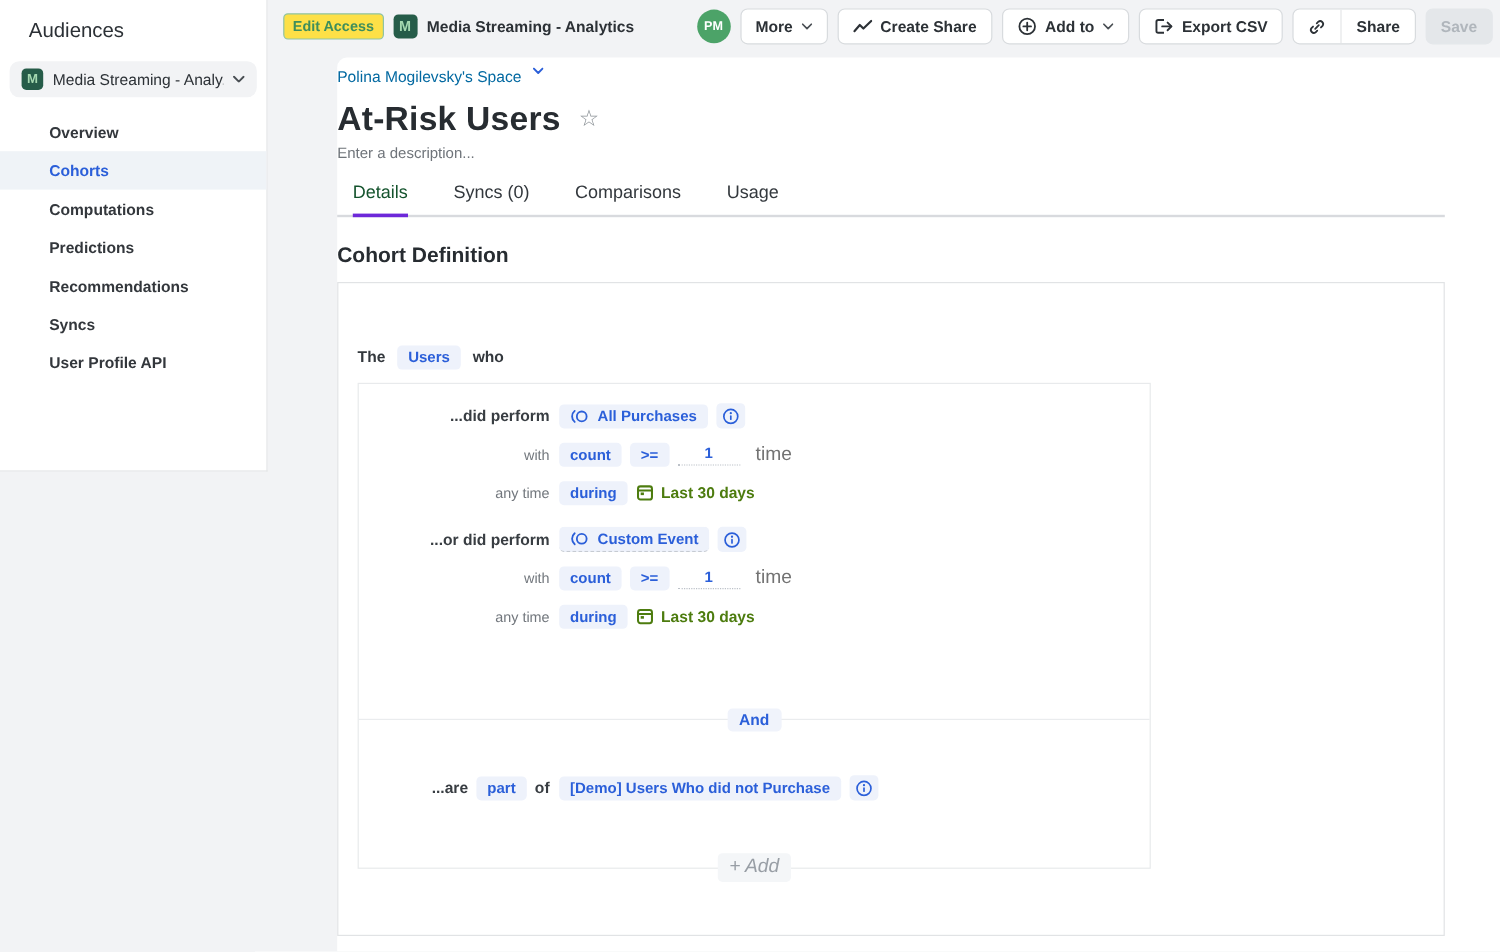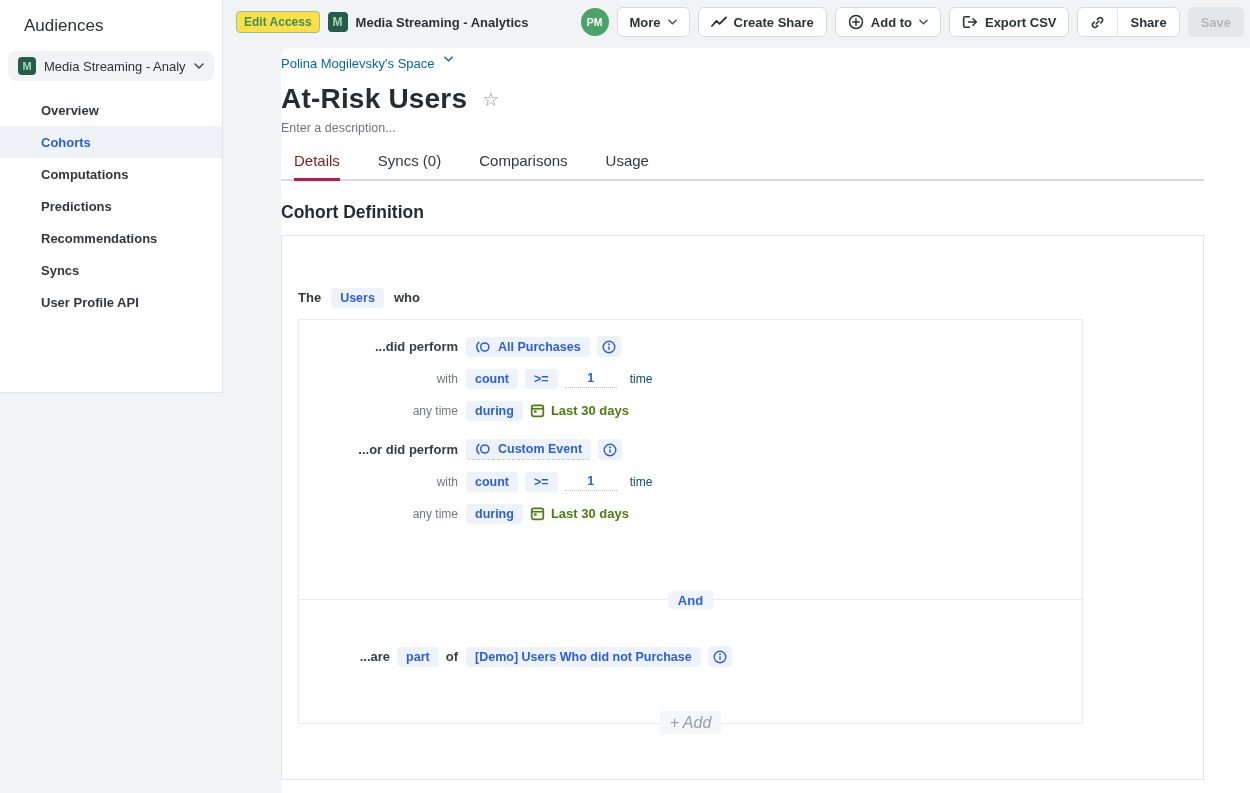--- a/index.html
+++ b/index.html
@@ -77,21 +77,21 @@
   
   .main { position:absolute; left:281px; top:48px; width:923px; }
   .breadcrumb { display:flex; align-items:flex-start; gap:9px; font-size:13px; color:#0369a1; margin-top:8px; height:18px; cursor:pointer; }
   .breadcrumb .chev { color:#2b5fd9; }
   .title-row { display:flex; align-items:center; gap:15px; margin-top:9px; }
   .page-title { font-size:28px; font-weight:bold; color:#272c31; letter-spacing:.2px; }
   .star { font-size:19px; color:#8a9095; line-height:1; cursor:pointer; }
   .desc { margin-top:6px; font-size:12.5px; color:#6f747a; cursor:text; }
   .tabs { display:flex; gap:38px; margin-top:17px; padding-left:13px; border-bottom:2px solid #d8dade; }
   .tab { padding-bottom:9px; font-size:15px; color:#33383d; cursor:pointer; }
-  .tab.active { color:#7f1d1d; border-bottom:3px solid #be185d; margin-bottom:-2px; }
+  .tab.active { color:#14532d; border-bottom:3px solid #6d28d9; margin-bottom:-2px; }
   .section-title { margin-top:21px; font-size:17.5px; font-weight:bold; color:#272c31; }
 
   
   .panel {
     margin-top:12px; height:545px; border:1px solid #e1e3e5; background:#fff;
     display:flex; position:relative;
   }
   .panel-left { width:229px; flex:none; border-right:1px solid #e8eaec; position:relative; }
   .id-row { position:absolute; left:56px; top:253px; font-size:13px; color:#2c3136; }
   .id-row b { color:#272c31; }
@@ -109,33 +109,33 @@
     background:#eef2fb; color:#2b5fd9; border-radius:4px; padding:3px 9px;
     font-size:12.5px; font-weight:bold; display:inline-flex; align-items:center; gap:6px;
     cursor:pointer; white-space:nowrap;
   }
   .pill.custom { border-bottom:1.5px dashed #c6cbd2; }
   .info-btn {
     width:24px; height:21px; background:#eef2fb; border-radius:4px; color:#2b5fd9;
     display:inline-flex; align-items:center; justify-content:center; cursor:pointer;
   }
 
-  .builder { margin-top:12px; width:785px; border:1px solid #e8eaec; position:relative; }
+  .builder { margin-top:12px; width:661px; border:1px solid #e8eaec; position:relative; }
   .sec-top { height:279px; padding-top:16px; }
   .sec-bottom { height:124px; border-top:1px solid #eaecee; padding-top:46px; position:relative; }
 
   .row { display:flex; align-items:center; min-height:21px; margin-bottom:11px; }
   .row.gap-before { margin-top:18px; }
   .row-label {
     width:159px; flex:none; display:flex; justify-content:flex-end; align-items:center; gap:7px;
     text-align:right; font-size:13px; font-weight:bold; color:#383d42;
   }
   .row-label.muted { font-weight:normal; color:#72777d; font-size:12px; }
   .controls { display:flex; align-items:center; gap:7px; margin-left:8px; }
-  .muted-unit { font-size:12px; color:#0c4a6e; margin-left:6px; }
+  .muted-unit { font-size:16px; color:#737373; margin-left:6px; }
   .value-input {
     min-width:52px; text-align:center; border-bottom:1px dotted #bcc1c8;
     font-size:12.5px; font-weight:bold; color:#2b5fd9; padding:2px 0; cursor:text;
   }
   .range-link { color:#4d7c0f; font-size:13px; font-weight:bold; display:inline-flex; align-items:center; gap:6px; cursor:pointer; }
 
   .and-chip {
     position:absolute; left:50%; top:0; transform:translate(-50%,-50%);
     background:#f0f3fb; color:#2b5fd9; font-size:13px; font-weight:bold;
     padding:2px 10px; border-radius:4px;

